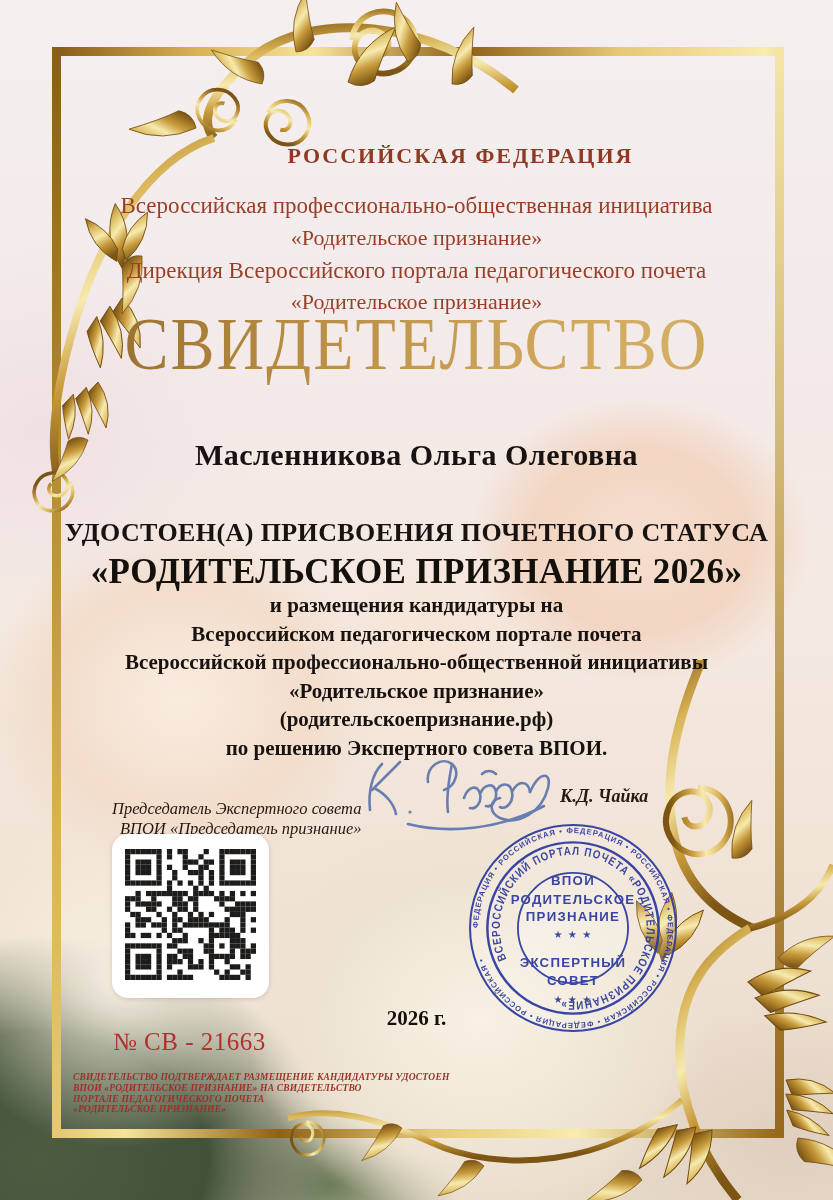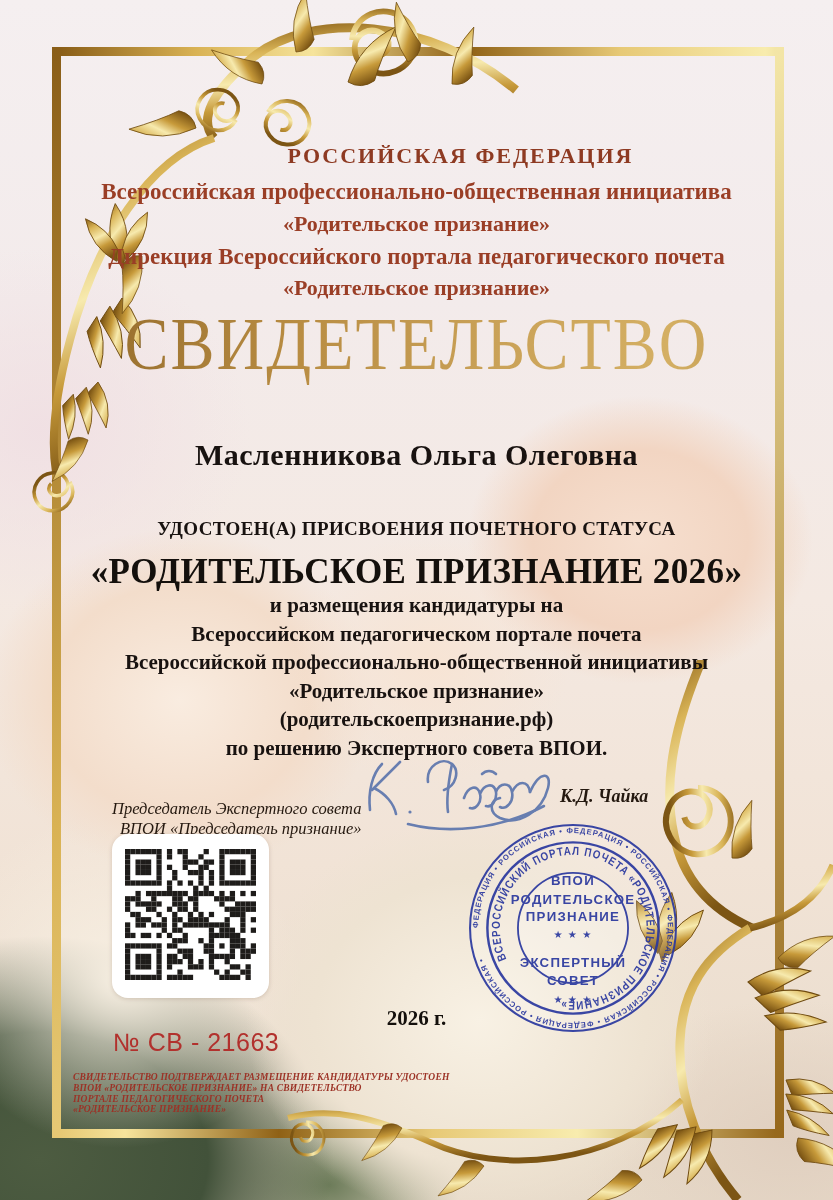--- a/index.html
+++ b/index.html
@@ -21,37 +21,37 @@
   .frame{
     position:absolute;left:52px;top:47px;right:49px;bottom:62px;z-index:1;
     border:9px solid transparent;
     border-image:linear-gradient(100deg,#8a5e18 0%,#d9b254 15%,#f6e49c 28%,#8f6116 45%,#e7c976 62%,#f8ecae 78%,#96681c 100%) 1;
   }
   svg.orn{position:absolute;z-index:2;pointer-events:none;}
   .orn-tl{left:0;top:0;}
   .orn-right{left:280px;top:660px;}
   .txt{position:absolute;left:0;width:833px;text-align:center;z-index:3;}
   .red1{color:#8e3a22;font-weight:700;font-size:22px;letter-spacing:2px;padding-left:44px;}
-  .red2{color:#9a3e26;font-weight:700;font-size:23px;}
+  .red2{color:#9a3e26;font-weight:400;font-size:23px;margin-top:14px;}
   .title{
     top:304px;font-size:66px;letter-spacing:2px;font-weight:400;
     background:linear-gradient(92deg,#8d6527 5%,#b88c42 35%,#caa258 60%,#d4af63 80%,#b18943 100%);
     -webkit-background-clip:text;background-clip:text;color:transparent;
     transform:scaleY(1.12);transform-origin:50% 20%;
   }
   .name{top:438px;font-size:30px;font-weight:700;color:#181210;letter-spacing:.5px;}
-  .intro{top:518px;font-size:19px;font-weight:700;color:#181210;letter-spacing:.4px;}
+  .intro{top:518px;font-size:26px;font-weight:700;color:#181210;letter-spacing:.4px;}
   .status{top:552px;font-size:35px;font-weight:700;color:#14100c;letter-spacing:.4px;}
   .body-lines{top:591px;font-size:21px;font-weight:700;color:#181210;line-height:28.5px;}
   .sig-role{position:absolute;left:112px;top:768px;z-index:3;font-size:16.5px;font-weight:400;font-style:italic;color:#24180f;line-height:20px;text-align:right;margin-top:31px;}
   .sig-name{position:absolute;left:560px;top:786px;z-index:4;font-size:18px;font-weight:700;font-style:italic;color:#24180f;}
   .sig-svg{position:absolute;left:348px;top:740px;z-index:4;}
   .qr-card{position:absolute;left:112px;top:834px;width:157px;height:164px;background:#ffffff;border-radius:16px;z-index:3;box-shadow:0 1px 4px rgba(120,90,70,.25);}
   .qr-card svg{position:absolute;left:13px;top:15px;}
-  .cert-no{position:absolute;left:113px;top:1028px;z-index:3;font-family:Liberation Sans, sans-serif;font-size:25px;color:#b2312d;letter-spacing:.5px;}
+  .cert-no{position:absolute;left:113px;top:1028px;z-index:3;font-family:Liberation Serif, serif;font-size:25px;color:#b2312d;letter-spacing:.5px;}
   .year{top:1006px;font-size:21px;font-weight:700;color:#14100c;}
   .footer{position:absolute;left:73px;top:1072px;z-index:4;font-size:9.5px;line-height:10.8px;font-weight:700;font-style:italic;color:#9c3226;text-align:left;letter-spacing:.2px;}
   .seal{position:absolute;left:468px;top:823px;z-index:3;opacity:.93;}
   .seal text{font-family:"Liberation Sans","DejaVu Sans",sans-serif;fill:#2c3aa0;font-weight:700;}
 </style>
 </head>
 <body>
 
 <svg width="0" height="0" style="position:absolute" aria-hidden="true">
   <defs>

